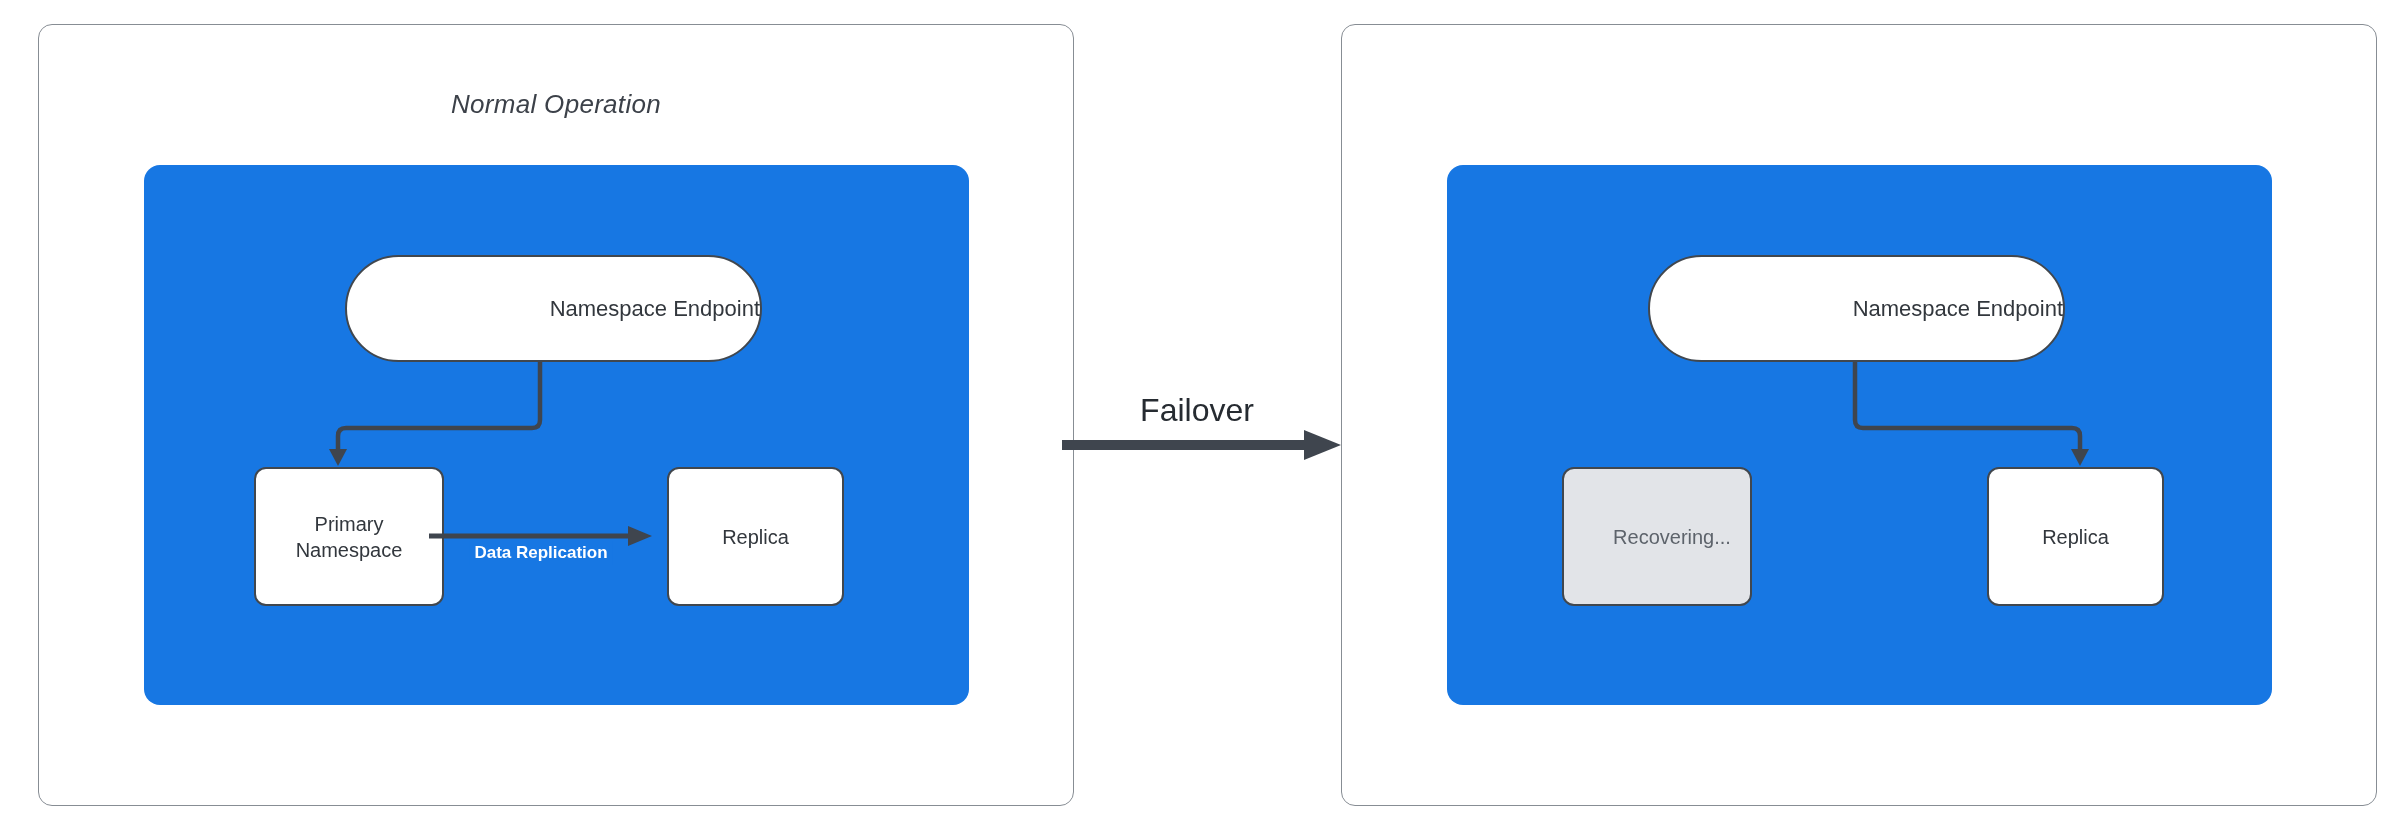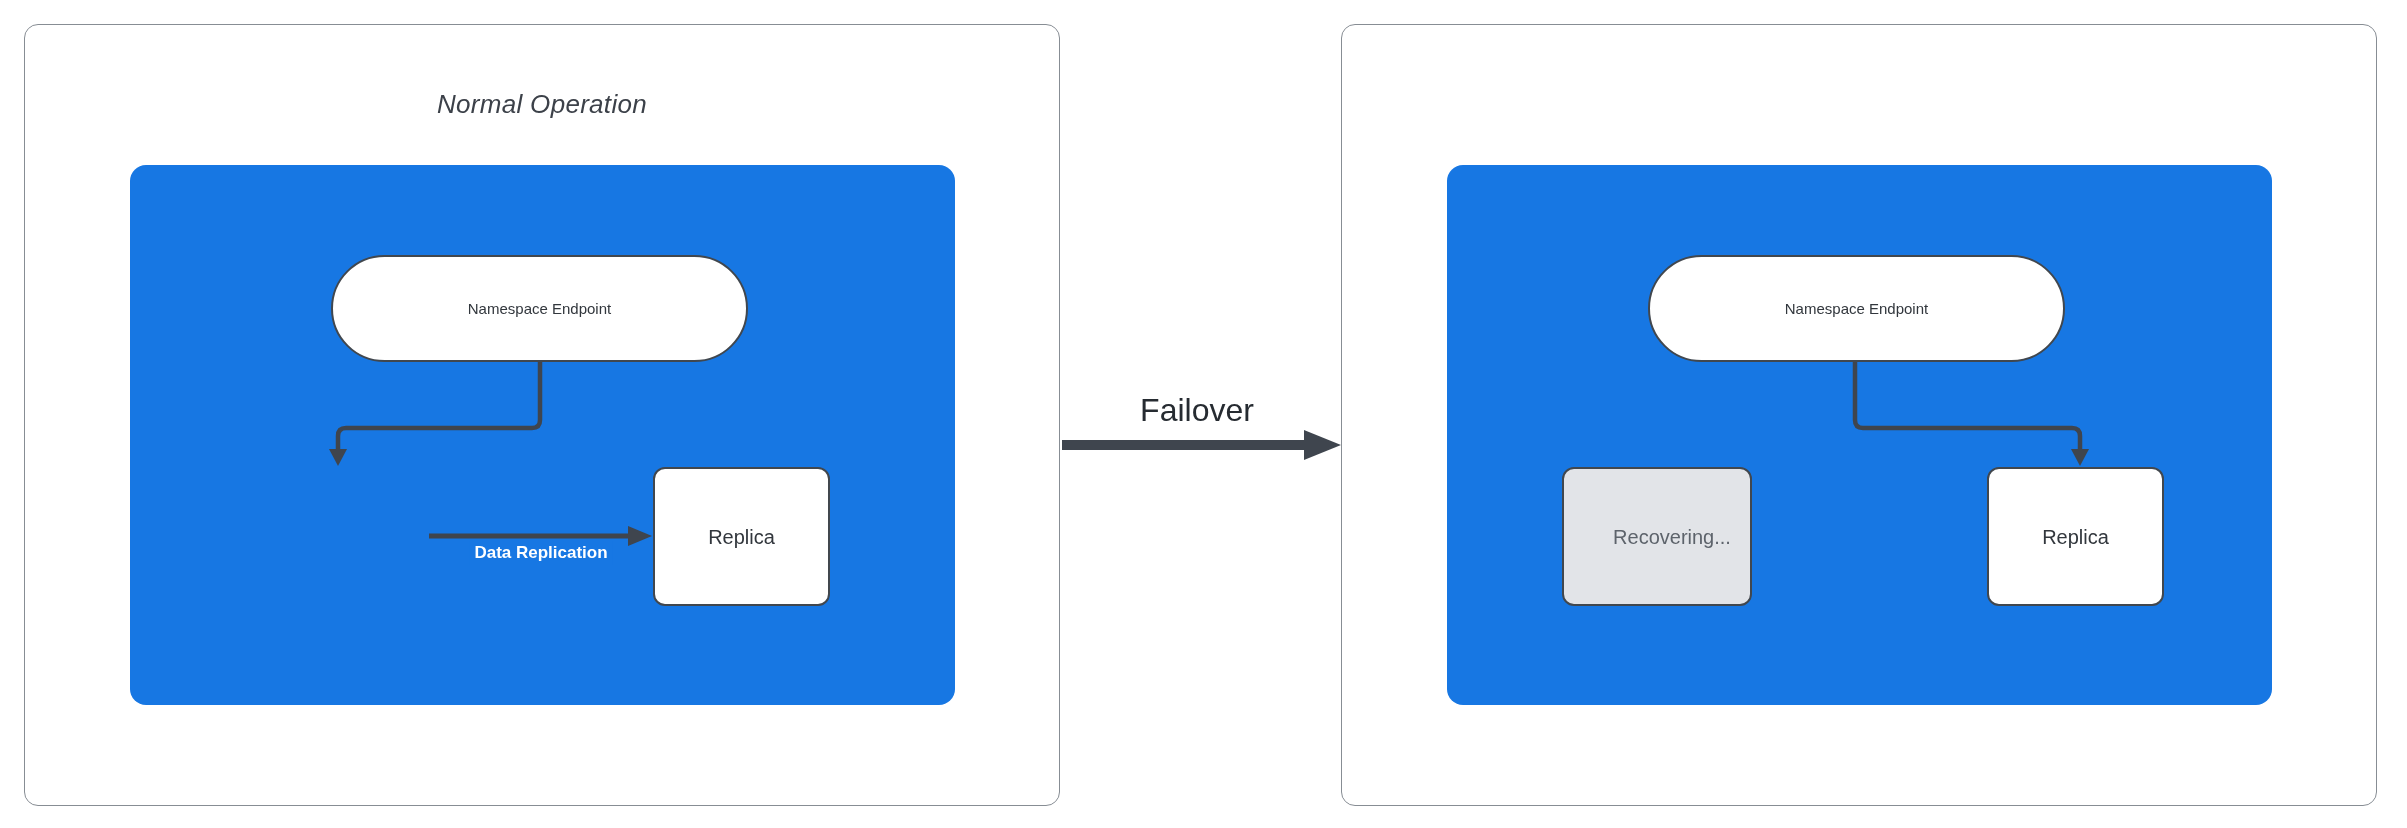--- a/index.html
+++ b/index.html
@@ -18,21 +18,21 @@
   .panel {
     position: absolute;
     top: 24px;
     width: 1036px;
     height: 782px;
     background: #ffffff;
     border: 1.5px solid var(--panel-border, #878d94);
     border-radius: 14px;
     box-sizing: border-box;
   }
-  .panel.left  { left: 24px; }
+  .panel.left  { left: 38px; }
   .panel.right { left: 1341px; }
   .panel-title {
     position: absolute;
     top: 64px;
     left: 0;
     width: 100%;
     text-align: center;
     font-size: 26px;
     font-style: italic;
     color: var(--title-text, #3c4149);
@@ -52,22 +52,22 @@
     top: 90px;
     left: 201px;
     width: 417px;
     height: 107px;
     background: #ffffff;
     border: 2.5px solid var(--node-border, #41474e);
     border-radius: 54px;
     box-sizing: border-box;
     display: flex;
     align-items: center;
-    justify-content: center;
-    font-size: 15px;
+    justify-content: flex-end;
+    font-size: 22px;
     color: var(--node-text, #32373d);
   }
   .node {
     position: absolute;
     top: 302px;
     height: 139px;
     background: #ffffff;
     border: 2.5px solid var(--node-border, #41474e);
     border-radius: 12px;
     box-sizing: border-box;
@@ -128,20 +128,23 @@
 <body>
 
 <div id="canvas">
 
   <div class="panel left">
     <div class="panel-title">Normal Operation</div>
     <div class="ns-container">
       <div class="pill">
         <span>Namespace Endpoint</span>
       </div>
+      <div class="node pos-a">
+        <span>Primary Namespace</span>
+      </div>
       <div class="node pos-b">
         <span>Replica</span>
       </div>
     </div>
   </div>
 
   <div class="panel right">
     <div class="ns-container">
       <div class="pill">
         <span>Namespace Endpoint</span>

